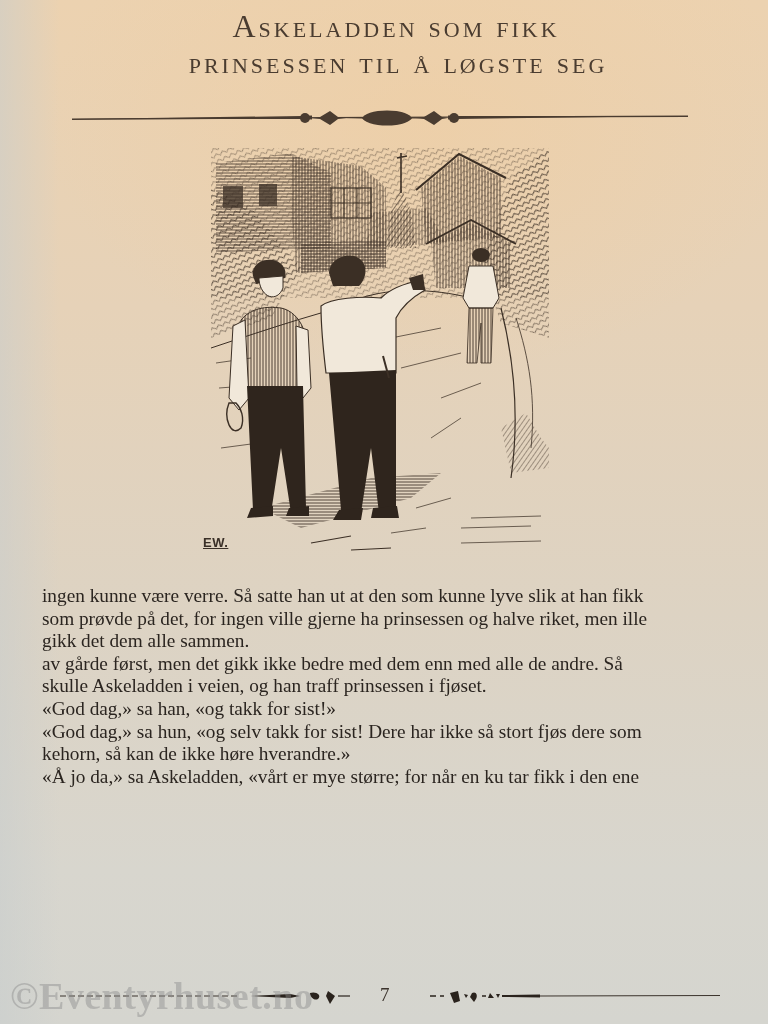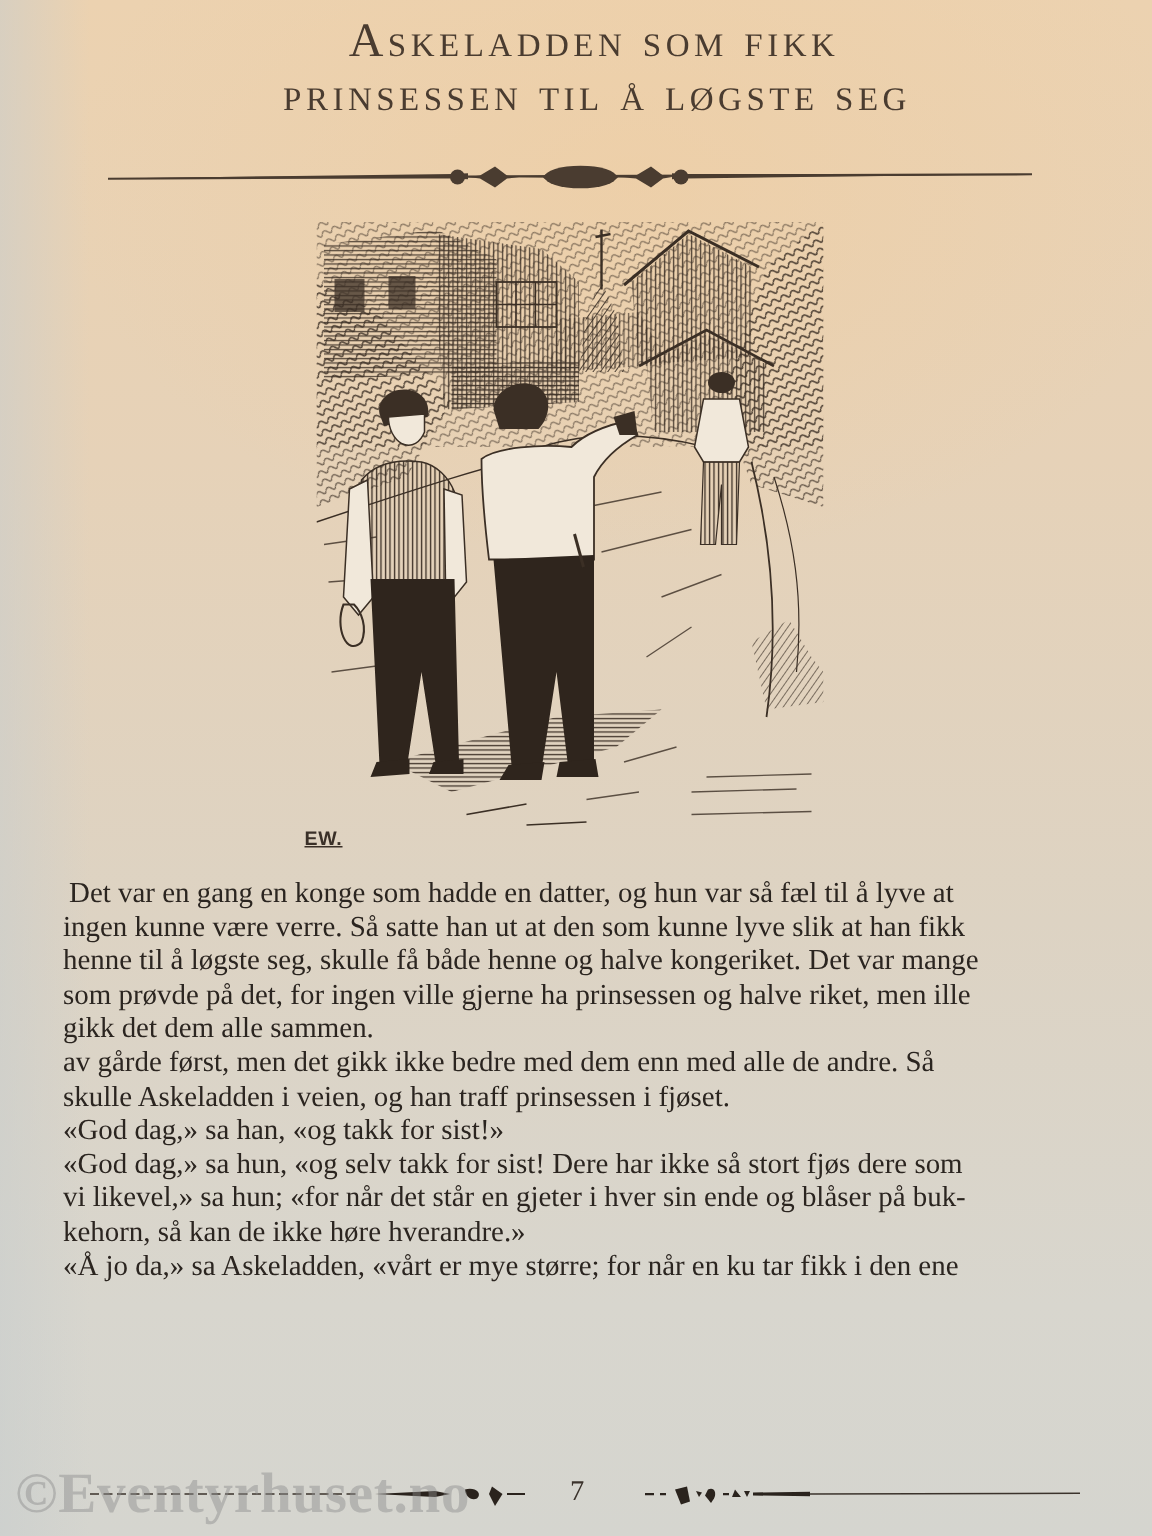--- a/index.html
+++ b/index.html
@@ -58,21 +58,21 @@
     .illustration {
       position: absolute;
       left: 211px;
       top: 148px;
       width: 338px;
       height: 412px;
     }
     .signature {
       position: absolute;
       left: 203px;
-      top: 551px;
+      top: 535px;
       font-family: "Liberation Sans", "DejaVu Sans", sans-serif;
       font-size: 13px;
       font-weight: bold;
       color: #3a3028;
       text-decoration: underline;
       letter-spacing: 0.5px;
     }
     .body-text {
       position: absolute;
       left: 46px;
@@ -223,30 +223,27 @@
 
   <g stroke="#3b2f25" stroke-width="1.1">
     <line x1="100" y1="395" x2="140" y2="388"></line>
     <line x1="140" y1="402" x2="180" y2="400"></line>
   </g>
 </svg>
 
 <div class="signature">EW.</div>
 
 <div class="body-text">
-  <span class="line">Det var en gang en konge som hadde en datter, og hun var så fæl til å lyve at</span>
   <span class="line shift">ingen kunne være verre. Så satte han ut at den som kunne lyve slik at han fikk</span>
-  <span class="line shift">henne til å løgste seg, skulle få både henne og halve kongeriket. Det var mange</span>
   <span class="line shift">som prøvde på det, for ingen ville gjerne ha prinsessen og halve riket, men ille</span>
   <span class="line shift">gikk det dem alle sammen.</span>
   <span class="line shift">av gårde først, men det gikk ikke bedre med dem enn med alle de andre. Så</span>
   <span class="line shift">skulle Askeladden i veien, og han traff prinsessen i fjøset.</span>
   <span class="line shift">«God dag,» sa han, «og takk for sist!»</span>
   <span class="line shift">«God dag,» sa hun, «og selv takk for sist! Dere har ikke så stort fjøs dere som</span>
-  <span class="line shift">vi likevel,» sa hun; «for når det står en gjeter i hver sin ende og blåser på buk-</span>
   <span class="line shift">kehorn, så kan de ikke høre hverandre.»</span>
   <span class="line shift">«Å jo da,» sa Askeladden, «vårt er mye større; for når en ku tar fikk i den ene</span>
 </div>
 
 <svg class="footer-ornament-left" viewBox="0 0 290 22">
   <line x1="0" y1="11" x2="180" y2="11" stroke="#3b332c" stroke-width="1" stroke-dasharray="6 3"></line>
   <path d="M190,11 L230,9 L240,11 L230,13 Z" fill="#2a231d"></path>
   <path d="M250,8 C256,6 262,10 258,14 C254,16 250,12 250,8 Z" fill="#2a231d"></path>
   <path d="M268,6 L275,11 L270,19 L266,11 Z" fill="#2a231d"></path>
   <line x1="278" y1="11" x2="290" y2="11" stroke="#2a231d" stroke-width="1.2"></line>

